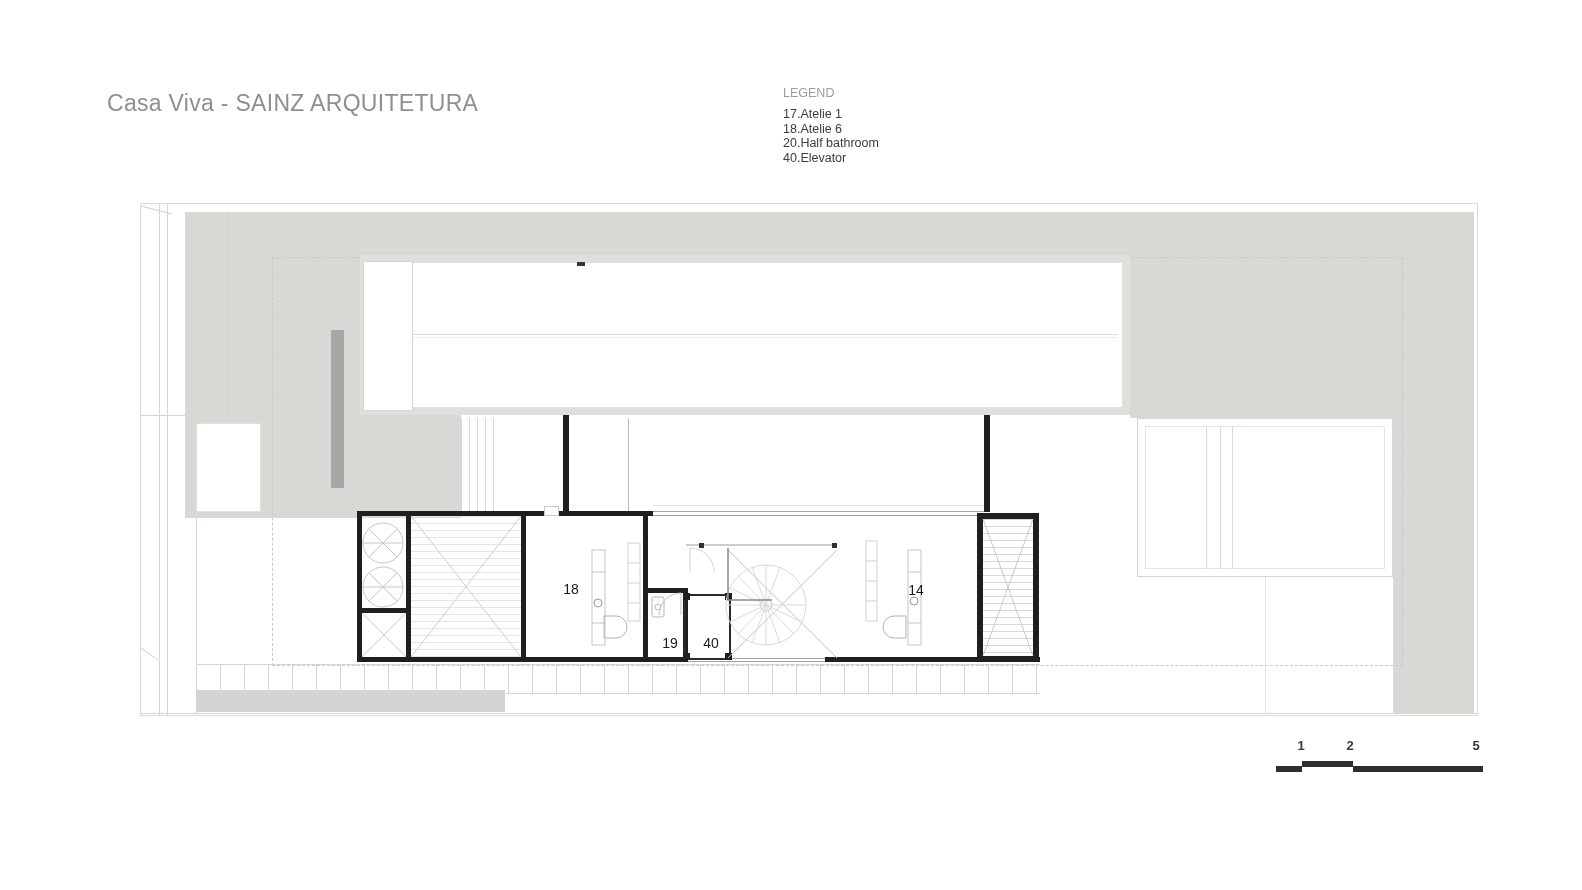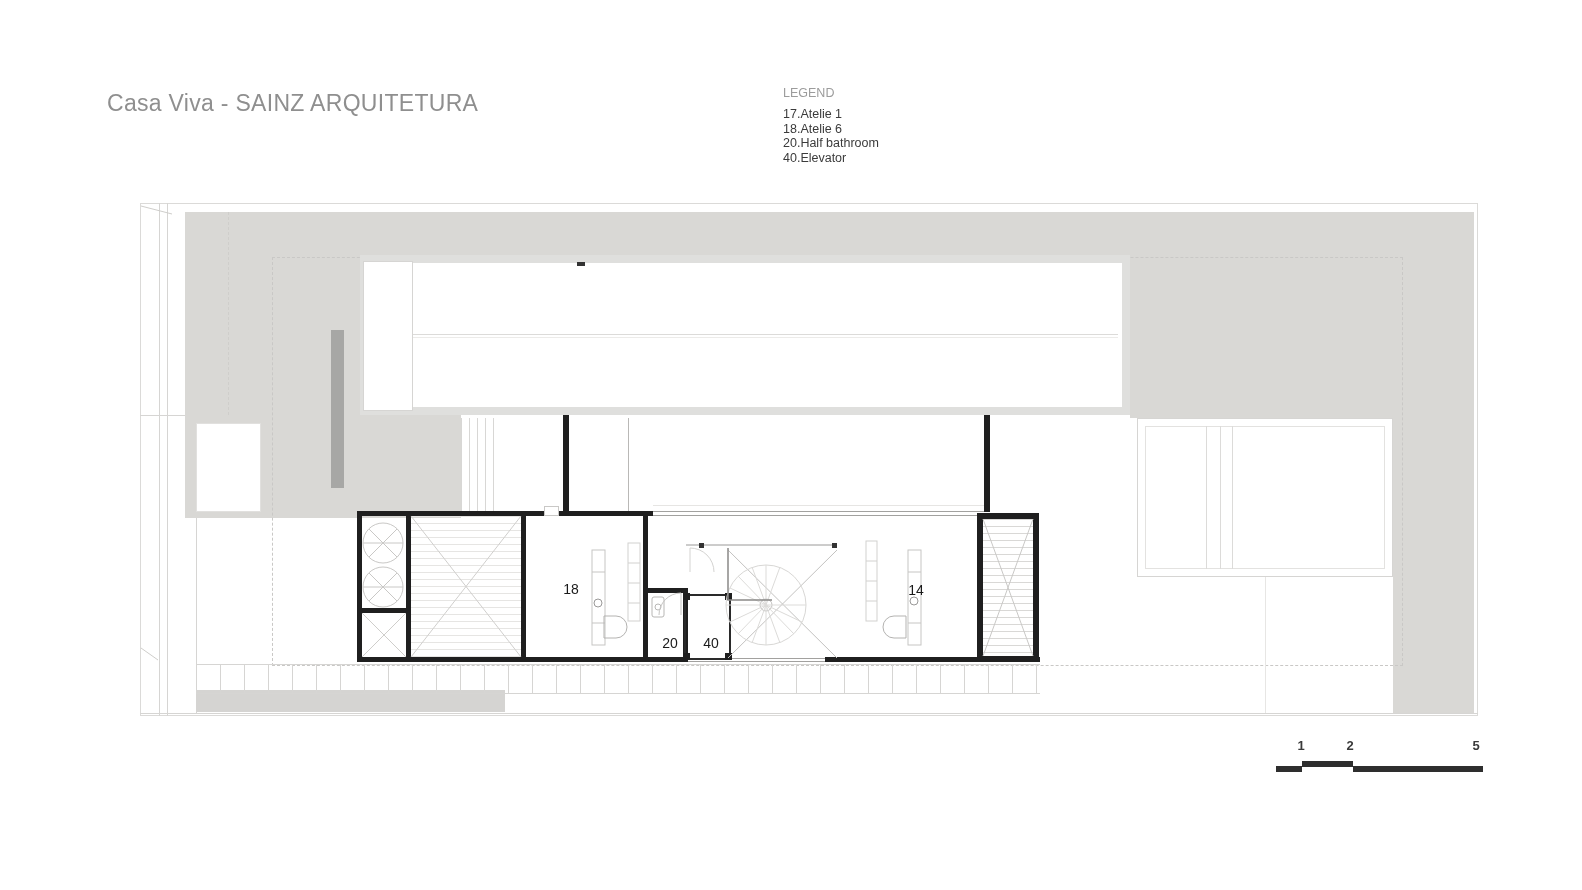--- a/index.html
+++ b/index.html
@@ -193,21 +193,21 @@
       <path d="M906,616 h-12 a11,11 0 0 0 0,22 h12 z" stroke="#b4b3b1"></path>
     </g>
 
     <g stroke="#c9c8c6" stroke-width="1">
       <line x1="983" y1="519" x2="1033" y2="656"></line>
         <line x1="1033" y1="519" x2="983" y2="656"></line>
     </g>
   </svg>
 
   <div class="abs room-label" style="left:571px;top:589px;">18</div>
-  <div class="abs room-label" style="left:670px;top:643px;">20</div>
+  <div class="abs room-label" style="left:670px;top:643px;">19</div>
   <div class="abs room-label" style="left:711px;top:643px;">40</div>
   <div class="abs room-label" style="left:916px;top:590px;">14</div>
 
   <div class="abs scale-num" style="left:1301px;top:738px;">1</div>
   <div class="abs scale-num" style="left:1350px;top:738px;">2</div>
   <div class="abs scale-num" style="left:1476px;top:738px;">5</div>
   <div class="abs" style="left:1276px;top:766px;width:26px;height:6px;background:#2e2e2e;"></div>
   <div class="abs" style="left:1302px;top:761px;width:51px;height:6px;background:#2e2e2e;"></div>
   <div class="abs" style="left:1353px;top:766px;width:130px;height:6px;background:#2e2e2e;"></div>
 

